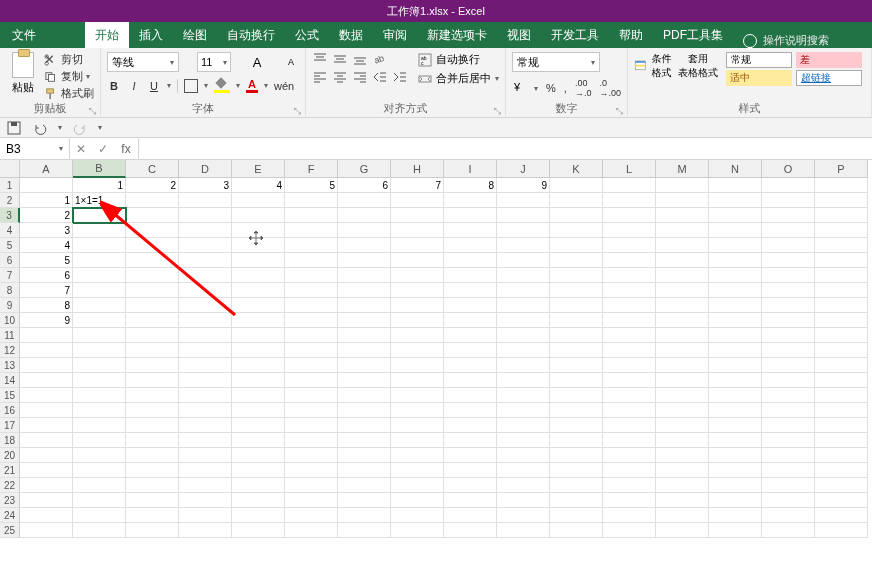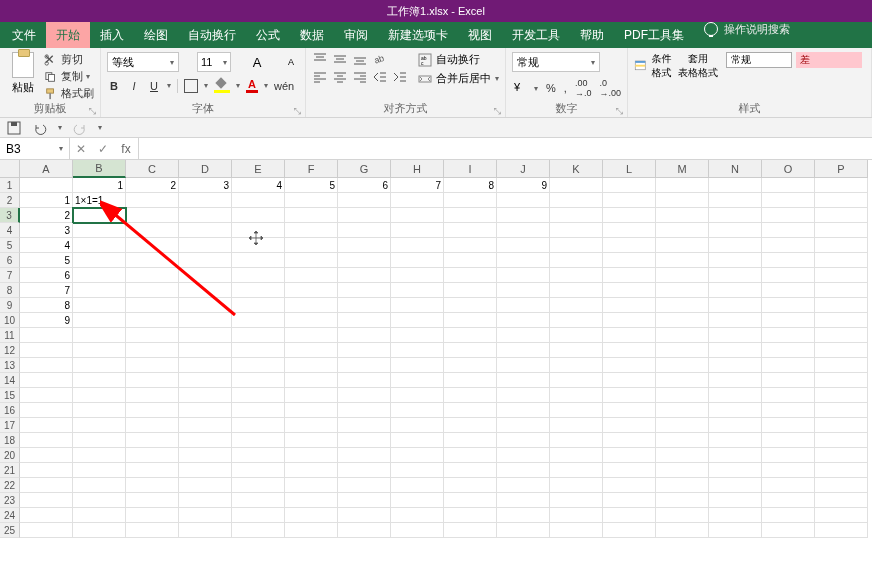--- a/index.html
+++ b/index.html
@@ -4,22 +4,22 @@
 <style>
 * { margin: 0; padding: 0; box-sizing: border-box; font-family: "Microsoft YaHei", sans-serif; }
 body { width: 872px; height: 562px; background: #fff; font-size: 12px; overflow: hidden; position: relative; }
 
 
 .titlebar { height: 22px; background: #701a75; color: #fff; display: flex; align-items: center; justify-content: center; font-size: 11px; }
 
 
 .tabs { height: 26px; background: #217346; display: flex; align-items: stretch; padding-left: 2px; }
 .tab { padding: 0 10px; color: #fff; display: flex; align-items: center; font-size: 12px; cursor: pointer; }
-.tab.active { background: #fca5a5; color: #217346; }
-.tell-me { display: flex; align-items: flex-start; color: #eee; font-size: 11px; margin-left: 10px; }
+.tab.active { background: #ffffff; color: #217346; margin-left: 39px; }
+.tell-me { display: flex; align-items: flex-end; color: #eee; font-size: 11px; margin-left: 10px; }
 .tell-me .bulb { width: 14px; height: 14px; border: 1px solid #fff; border-radius: 50%; margin-right: 6px; position: relative; }
 .tell-me .bulb::after { content: ""; position: absolute; bottom: -2px; left: 4px; width: 4px; height: 2px; background: #fff; }
 
 
 .ribbon { height: 70px; background: #f3f3f3; border-bottom: 1px solid #d4d4d4; display: flex; font-size: 11px; }
 .group { border-right: 1px solid #e1e1e1; padding: 2px 6px 0 6px; display: flex; flex-direction: column; justify-content: space-between; }
 .group-label { text-align: center; color: #666; font-size: 11px; padding-bottom: 1px; position: relative; }
 .group-label .launcher { position: absolute; right: -2px; bottom: 0; font-size: 9px; color: #888; }
 .group-content { flex: 1; display: flex; align-items: flex-start; }
 
@@ -340,20 +340,24 @@
             </svg>
           <span style="white-space:pre;">套用
 表格格式</span>
         </div>
       </div>
       <div class="cell-styles">
         <div class="style-row">
           <div class="style-cell style-normal">常规</div>
           <div class="style-cell style-bad">差</div>
         </div>
+        <div class="style-row">
+          <div class="style-cell style-neutral">适中</div>
+          <div class="style-cell style-link">超链接</div>
+        </div>
       </div>
     </div>
     <div class="group-label">
       <span>样式</span>
     </div>
   </div>
 
 </div>
 
 <div class="qat">

